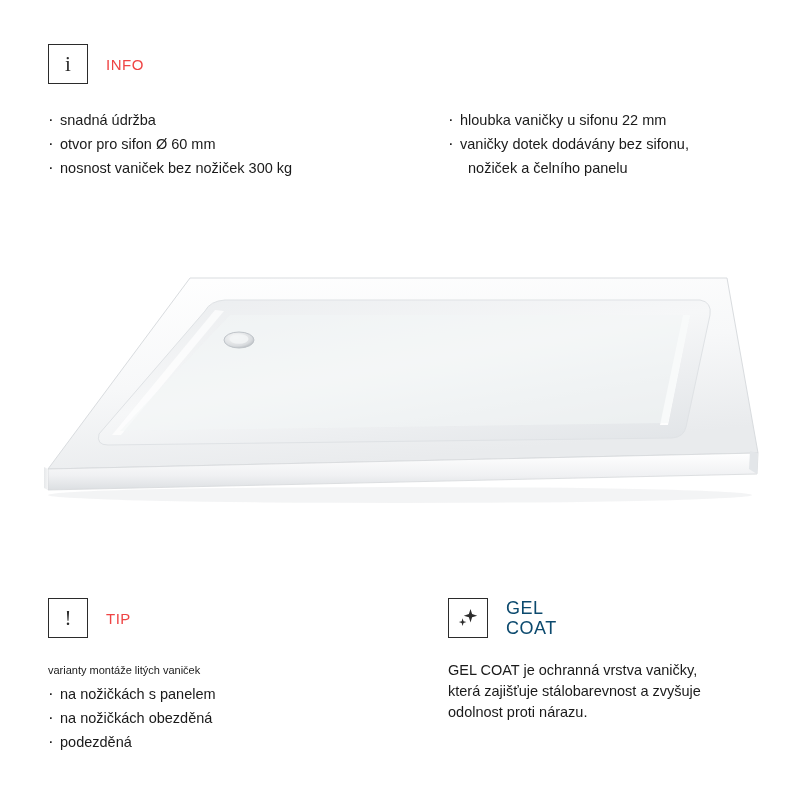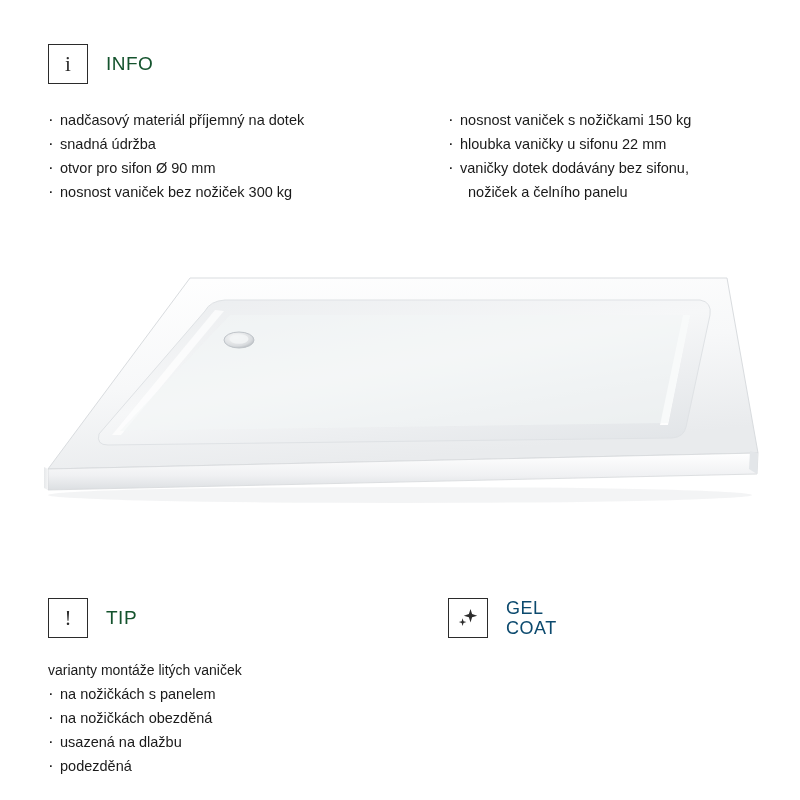--- a/index.html
+++ b/index.html
@@ -37,23 +37,23 @@
     line-height: 1;
     font-family: "Liberation Serif", serif;
     color: #2b2b2b;
   }
   .badge-row {
     display: flex;
     align-items: center;
     gap: 18px;
   }
   .badge-title {
-    font-size: 19px;
+    font-size: 15px;
     letter-spacing: 0.5px;
-    color: #14532d;
+    color: #ef4444;
   }
 
   
   .info-section {
     position: absolute;
     left: 48px;
     top: 44px;
     width: 710px;
   }
   .info-lists {
@@ -110,21 +110,21 @@
   .tip-section {
     position: absolute;
     left: 48px;
     top: 598px;
     width: 360px;
   }
   .tip-body {
     margin-top: 22px;
   }
   .tip-lead {
-    font-size: 14px;
+    font-size: 11px;
     line-height: 21px;
     margin: 0 0 3px 0;
   }
 
   .gel-section {
     position: absolute;
     left: 448px;
     top: 598px;
     width: 320px;
   }
@@ -157,29 +157,27 @@
     <div class="badge-row">
       <div class="badge-box">
         <span class="glyph">i</span>
       </div>
       <div class="badge-title">INFO</div>
     </div>
 
     <div class="info-lists">
       <div class="col-left">
         <ul class="bullets">
-          <li>nadčasový materiál příjemný na dotek</li>
           <li>snadná údržba</li>
-          <li>otvor pro sifon Ø 90 mm</li>
+          <li>otvor pro sifon Ø 60 mm</li>
           <li>nosnost vaniček bez nožiček 300 kg</li>
         </ul>
       </div>
       <div class="col-right">
         <ul class="bullets">
-          <li>nosnost vaniček s nožičkami 150 kg</li>
           <li>hloubka vaničky u sifonu 22 mm</li>
           <li>vaničky dotek dodávány bez sifonu,</li>
           <li class="cont">nožiček a čelního panelu</li>
         </ul>
       </div>
     </div>
   </div>
 
   <div class="product-area">
     <svg class="tray-svg" width="800" height="290" viewBox="0 0 800 290">
@@ -238,34 +236,36 @@
       <div class="badge-box">
         <span class="glyph">!</span>
       </div>
       <div class="badge-title">TIP</div>
     </div>
     <div class="tip-body">
       <p class="tip-lead">varianty montáže litých vaniček</p>
       <ul class="bullets">
         <li>na nožičkách s panelem</li>
         <li>na nožičkách obezděná</li>
-        <li>usazená na dlažbu</li>
         <li>podezděná</li>
       </ul>
     </div>
   </div>
 
   <div class="gel-section">
     <div class="badge-row">
       <div class="badge-box">
         <svg class="spark-icon" viewBox="0 0 26 26">
           <path d="M15.5 4 L17.1 9.1 L22.2 10.7 L17.1 12.3 L15.5 17.4 L13.9 12.3 L8.8 10.7 L13.9 9.1 Z" fill="#2b2b2b"></path>
           <path d="M7.6 13.3 L8.5 16.2 L11.4 17.1 L8.5 18.0 L7.6 20.9 L6.7 18.0 L3.8 17.1 L6.7 16.2 Z" fill="#2b2b2b"></path>
         </svg>
       </div>
       <div class="gel-title">
         <span>GEL</span>
         <span class="line2">COAT</span>
       </div>
     </div>
+    <div class="gel-body">GEL COAT je ochranná vrstva vaničky,
+která zajišťuje stálobarevnost a zvyšuje
+odolnost proti nárazu.</div>
   </div>
 
 </div>
 
 </body></html>

